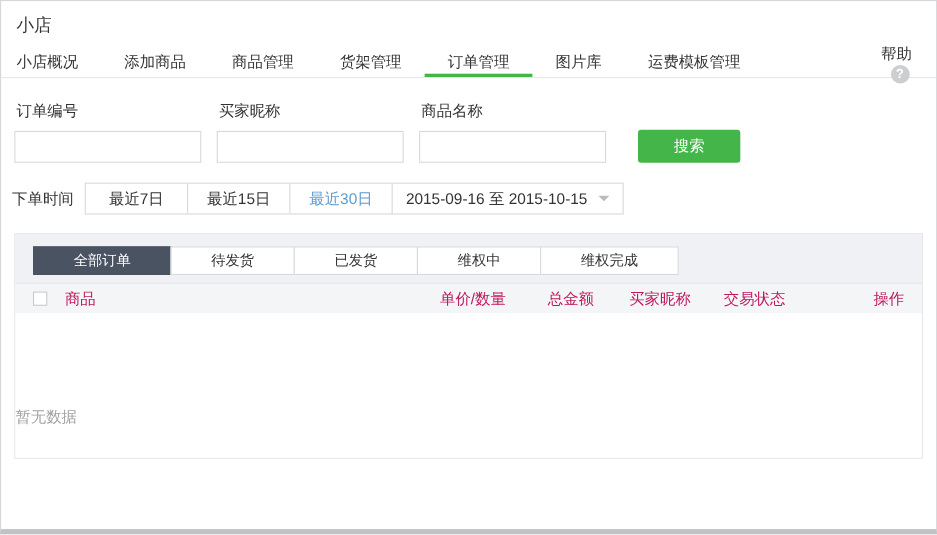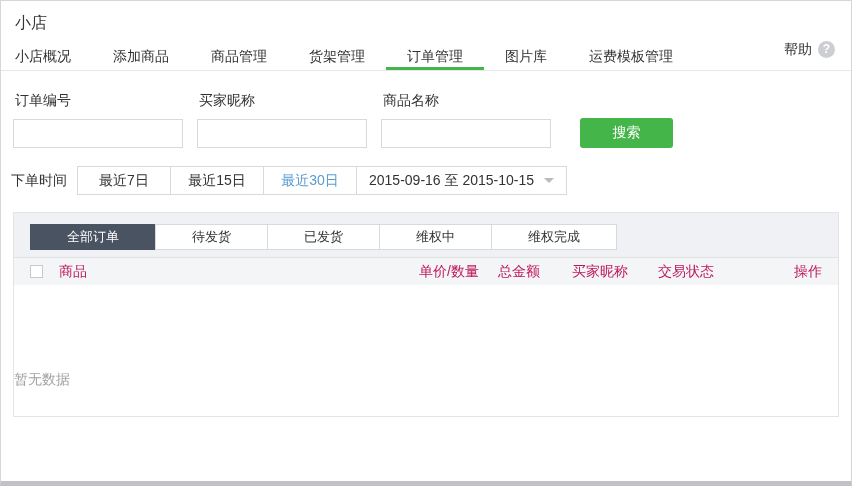--- a/index.html
+++ b/index.html
@@ -21,21 +21,21 @@
   .page-title{ font-size:16px; font-weight:400; color:#353535; }
 
   
   .nav{ display:flex; justify-content:space-between; align-items:flex-end;
         border-bottom:1px solid #e7e7eb; padding-right:16px; }
   .nav-items{ display:flex; }
   .nav-item{ padding:0 21px; height:26px; line-height:24px; font-size:14px;
              color:#333; cursor:pointer; border-bottom:3px solid transparent; white-space:nowrap; }
   .nav-item:first-child{ padding-left:14px; }
   .nav-item.active{ border-bottom-color:var(--green,#44b549); }
-  .nav-help{ display:flex; align-items:flex-start; height:26px; margin-bottom:3px; cursor:pointer; }
+  .nav-help{ display:flex; align-items:center; height:26px; margin-bottom:3px; cursor:pointer;flex-direction:column; }
   .nav-help-label{ font-size:14px; color:#333; margin-right:6px; }
   .help-circle{ width:17px; height:17px; border-radius:50%; background:#ccced1;
                 color:#fff; font-size:12px; line-height:17px; text-align:center; font-weight:bold; }
 
   
   .search-form{ display:flex; align-items:flex-end; padding:21px 14px 0 12px; }
   .field{ margin-right:14px; }
   .field-label{ display:block; font-size:14px; color:#333; margin:0 0 9px 2px; }
   .field-input{ width:170px; height:29px; border:1px solid #d9d9d9; background:#fff;
                 padding:0 7px; font-size:14px; color:#333; outline:none;
@@ -71,21 +71,21 @@
              border-radius:2px; color:#b9bcc1; font-size:14px;
              font-family:"Liberation Sans","DejaVu Sans",sans-serif; }
   .download-link{ color:var(--blue,#5b9bd1); font-size:14px; line-height:27px;
                   cursor:pointer; text-decoration:none; }
 
   .table-header{ background:#f4f5f7; display:flex; align-items:center; height:27px;
                  padding:0 16px; font-size:14px; color:#be185d; }
   .checkbox{ width:13px; height:13px; background:#fff; border:1px solid #c8c9cb;
              margin-right:16px; cursor:pointer; flex:none; }
   .col-product{ flex:1; }
-  .col-price{ width:98px; flex:none;text-align:center; }
+  .col-price{ width:98px; flex:none; }
   .col-total{ width:74px; flex:none; }
   .col-buyer{ width:86px; flex:none; }
   .col-status{ width:94px; flex:none; }
   .col-op{ width:70px; flex:none; text-align:right; }
 
   .table-body{ background:#fff; height:131px; position:relative; }
   .empty-text{ position:absolute; top:86px; left:0; right:12px; text-align:left;
                color:#a2a2a2; font-size:14px; }
 </style>
 </head>

